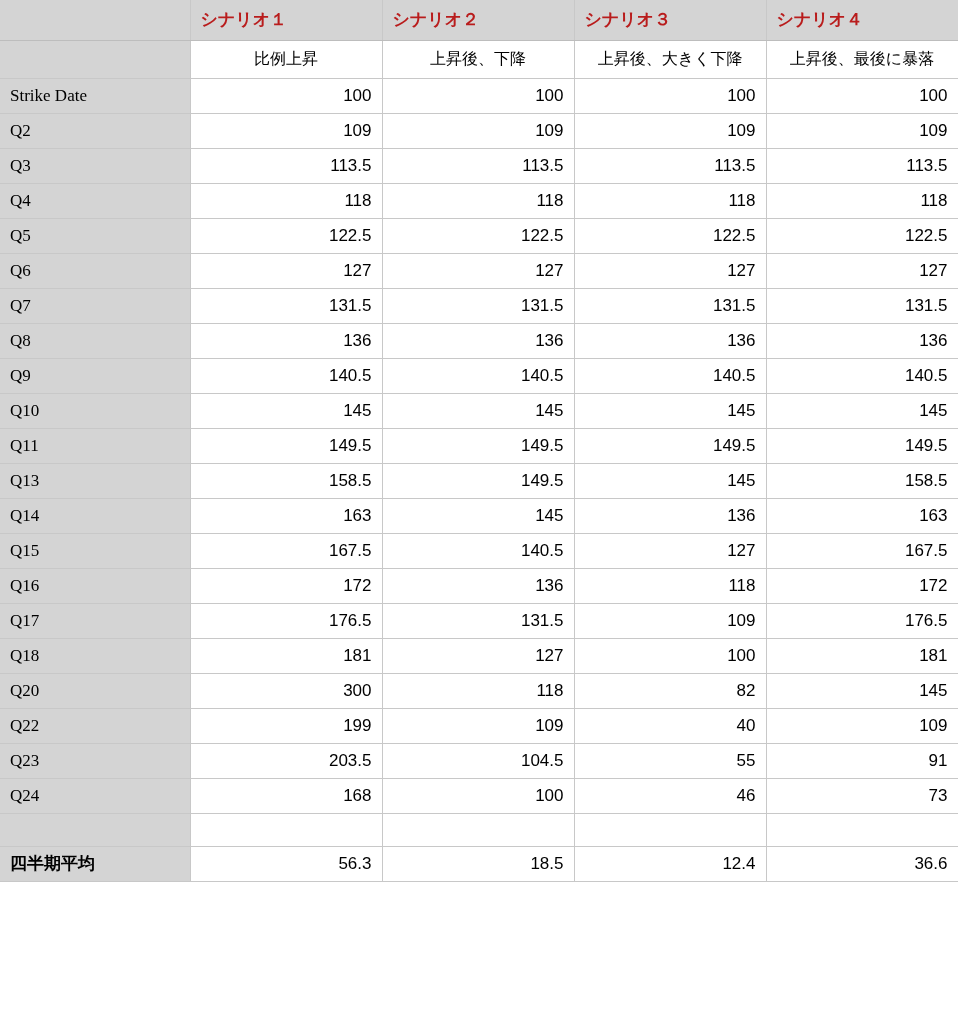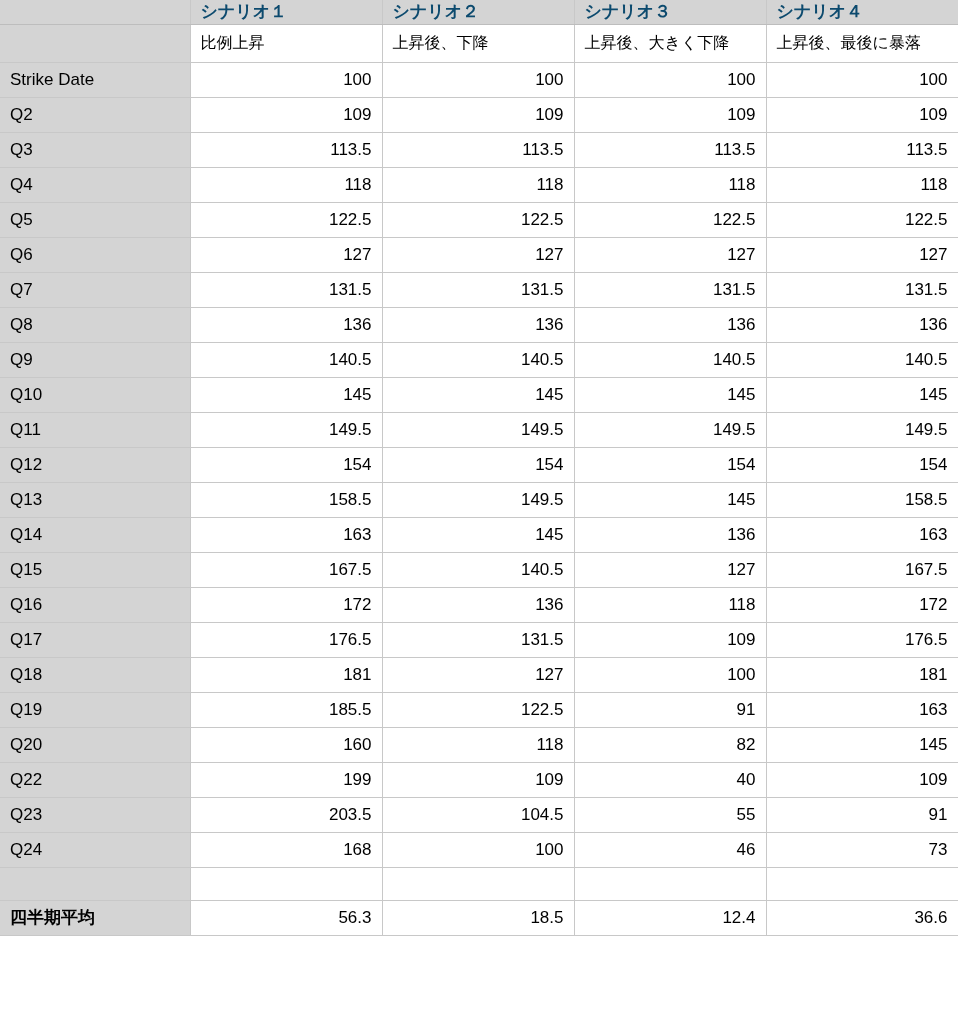--- a/index.html
+++ b/index.html
@@ -36,44 +36,46 @@
   col.c1 { width: 192px; }
   col.c2 { width: 192px; }
   col.c3 { width: 192px; }
   col.c4 { width: 192px; }
 
   
   tr.head-row td {
     background: #d4d4d4;
     font-weight: bold;
     font-size: 17px;
-    color: #0c4a6e;
-    height: 24px;
+    color: #b91c1c;
+    height: 40px;
     border-bottom: 1px solid #bdbdbd;
   }
   tr.head-row td.rowhdr {
     background: #d4d4d4;
   }
   
   tr.sub-row td {
     background: #ffffff;
     font-size: 16px;
     height: 38px;
+    text-align: center;
   }
   tr.sub-row td.rowhdr {
     background: #d4d4d4;
   }
   
   td.rowhdr {
     background: #d4d4d4;
     font-weight: bold;
     font-size: 17px;
     text-align: left;
     border-right: 1px solid #bdbdbd;
     border-bottom: 1px solid #c3c3c3;
+    font-family: Liberation Serif, serif;
   }
   td.num {
     text-align: right;
     background: #ffffff;
   }
   tr.blank-row td {
     height: 33px;
   }
   tr.avg-row td.rowhdr {
     font-weight: bold;
@@ -177,27 +179,20 @@
       <td class="num">145</td>
     </tr>
     <tr>
       <td class="rowhdr">Q11</td>
       <td class="num">149.5</td>
       <td class="num">149.5</td>
       <td class="num">149.5</td>
       <td class="num">149.5</td>
     </tr>
     <tr>
-      <td class="rowhdr">Q12</td>
-      <td class="num">154</td>
-      <td class="num">154</td>
-      <td class="num">154</td>
-      <td class="num">154</td>
-    </tr>
-    <tr>
       <td class="rowhdr">Q13</td>
       <td class="num">158.5</td>
       <td class="num">149.5</td>
       <td class="num">145</td>
       <td class="num">158.5</td>
     </tr>
     <tr>
       <td class="rowhdr">Q14</td>
       <td class="num">163</td>
       <td class="num">145</td>
@@ -226,29 +221,22 @@
       <td class="num">176.5</td>
     </tr>
     <tr>
       <td class="rowhdr">Q18</td>
       <td class="num">181</td>
       <td class="num">127</td>
       <td class="num">100</td>
       <td class="num">181</td>
     </tr>
     <tr>
-      <td class="rowhdr">Q19</td>
-      <td class="num">185.5</td>
-      <td class="num">122.5</td>
-      <td class="num">91</td>
-      <td class="num">163</td>
-    </tr>
-    <tr>
       <td class="rowhdr">Q20</td>
-      <td class="num">160</td>
+      <td class="num">300</td>
       <td class="num">118</td>
       <td class="num">82</td>
       <td class="num">145</td>
     </tr>
     <tr>
       <td class="rowhdr">Q22</td>
       <td class="num">199</td>
       <td class="num">109</td>
       <td class="num">40</td>
       <td class="num">109</td>

